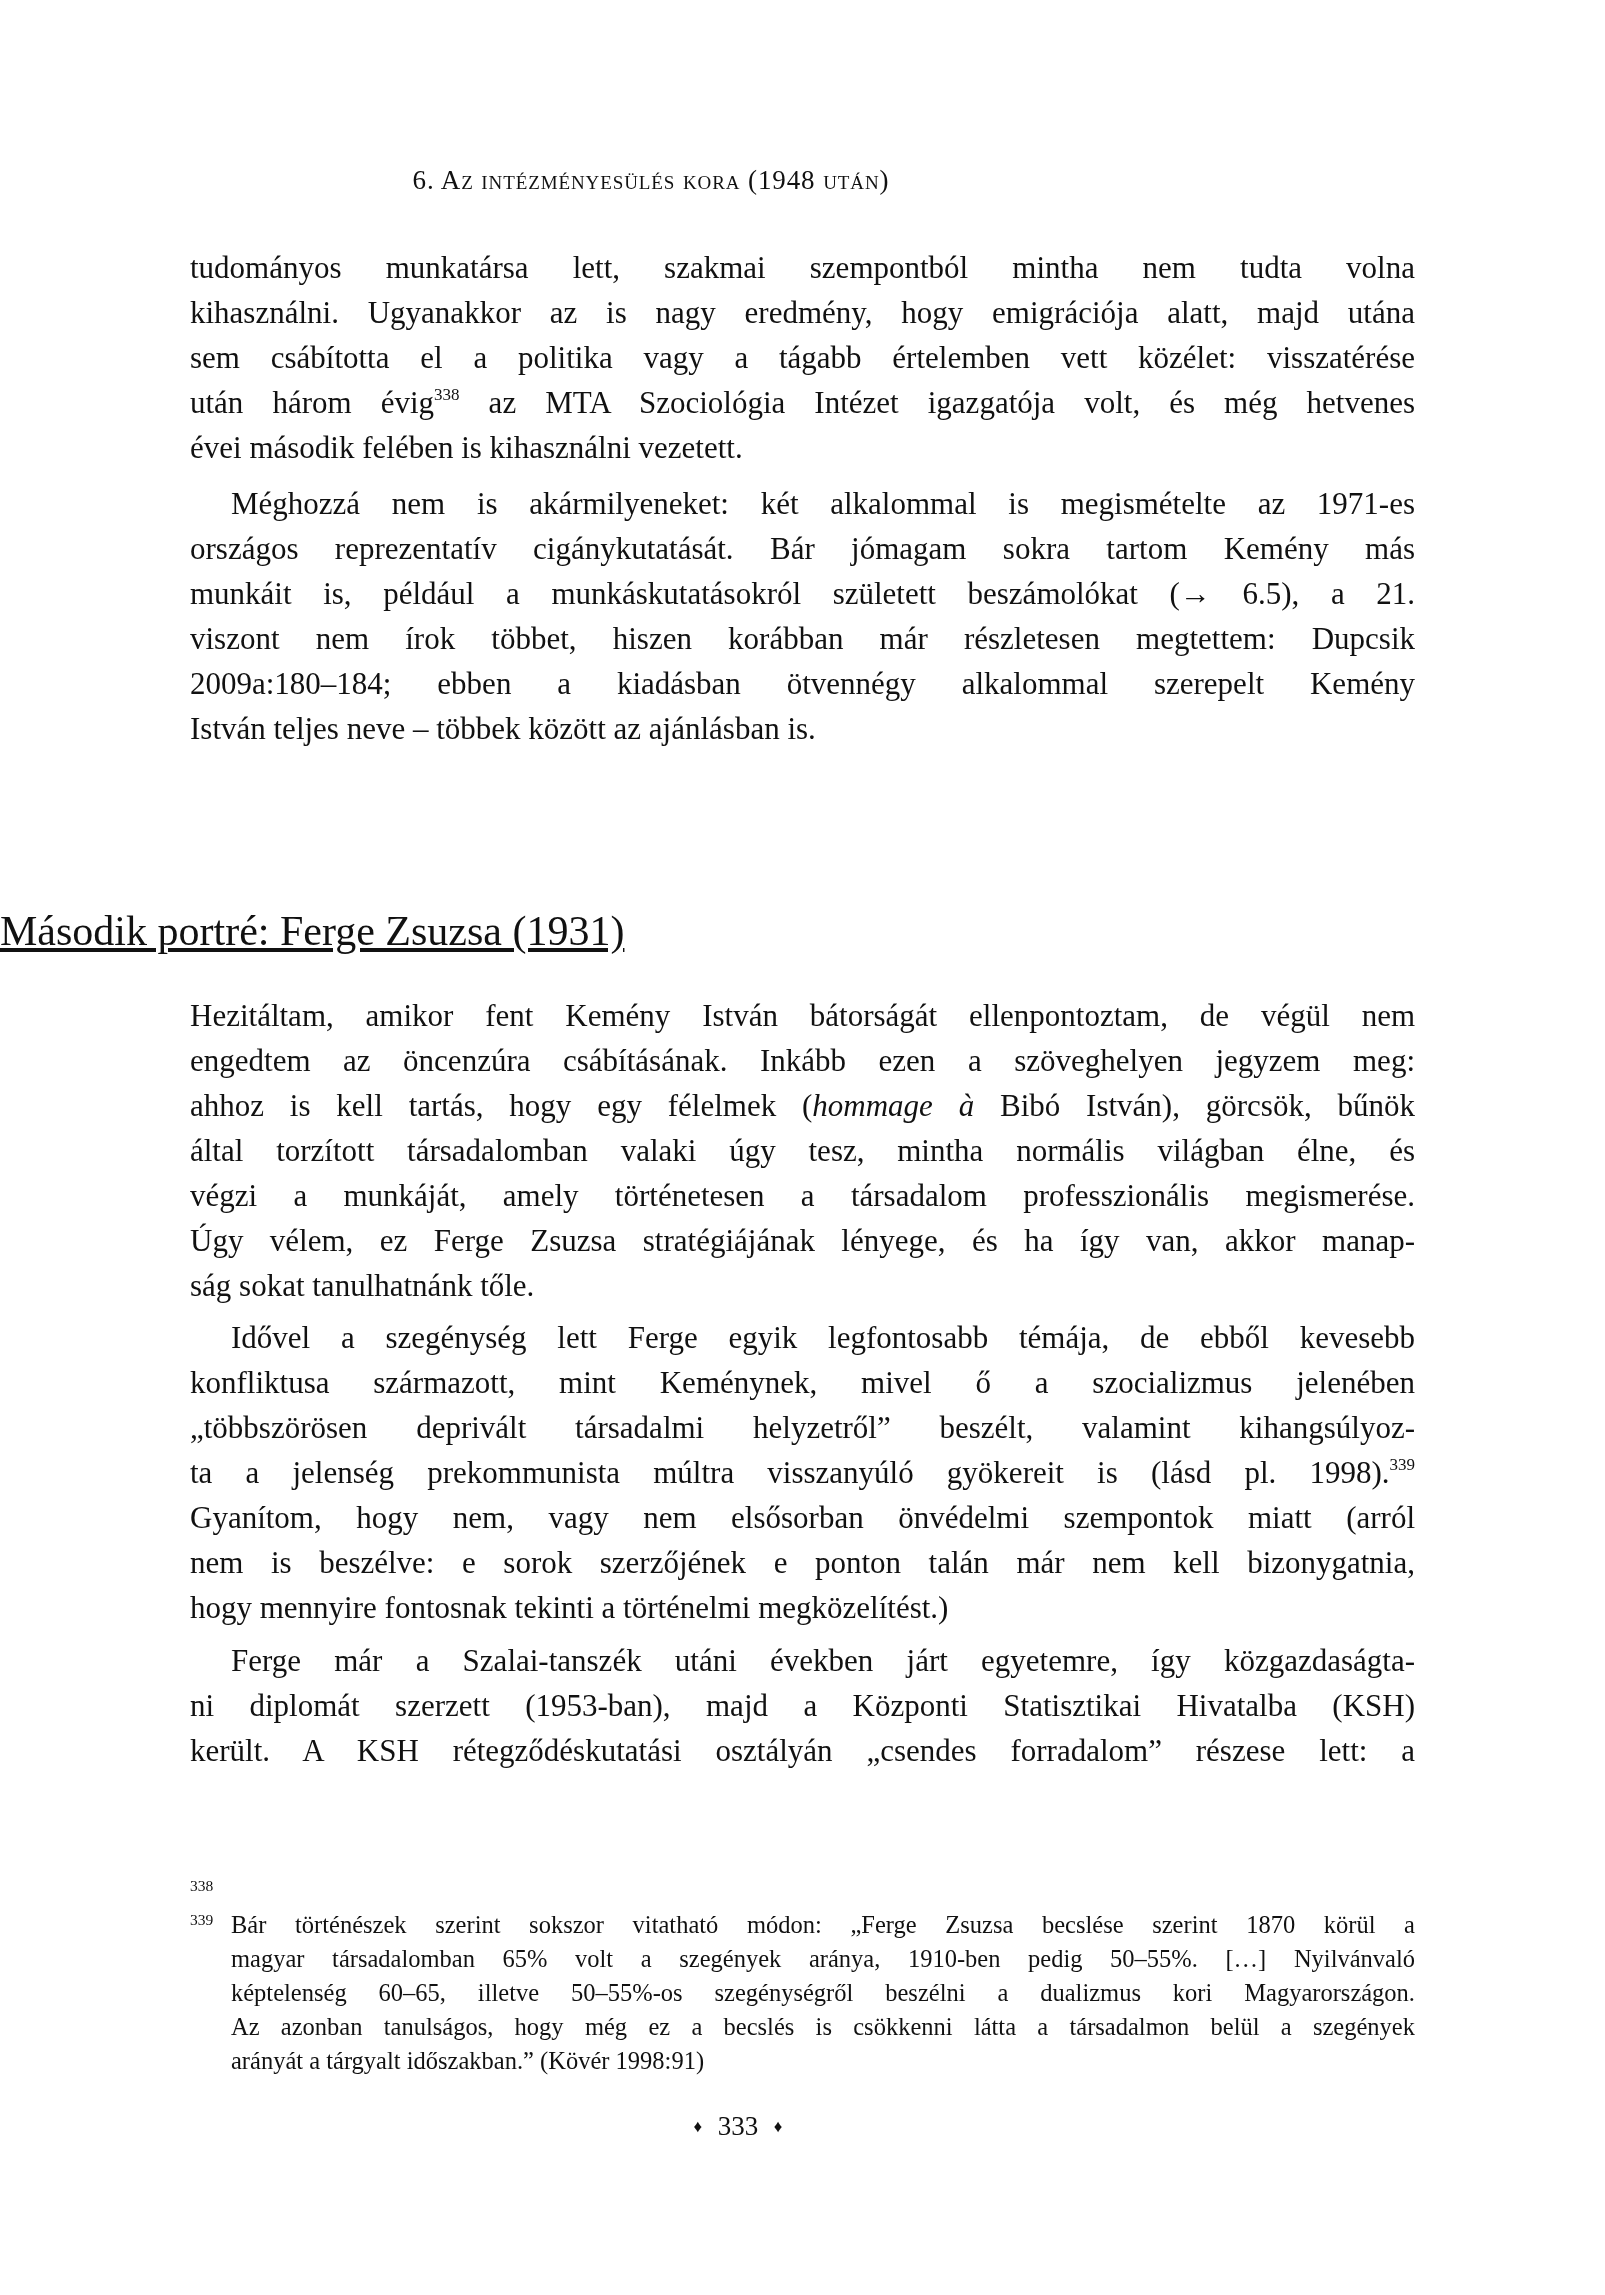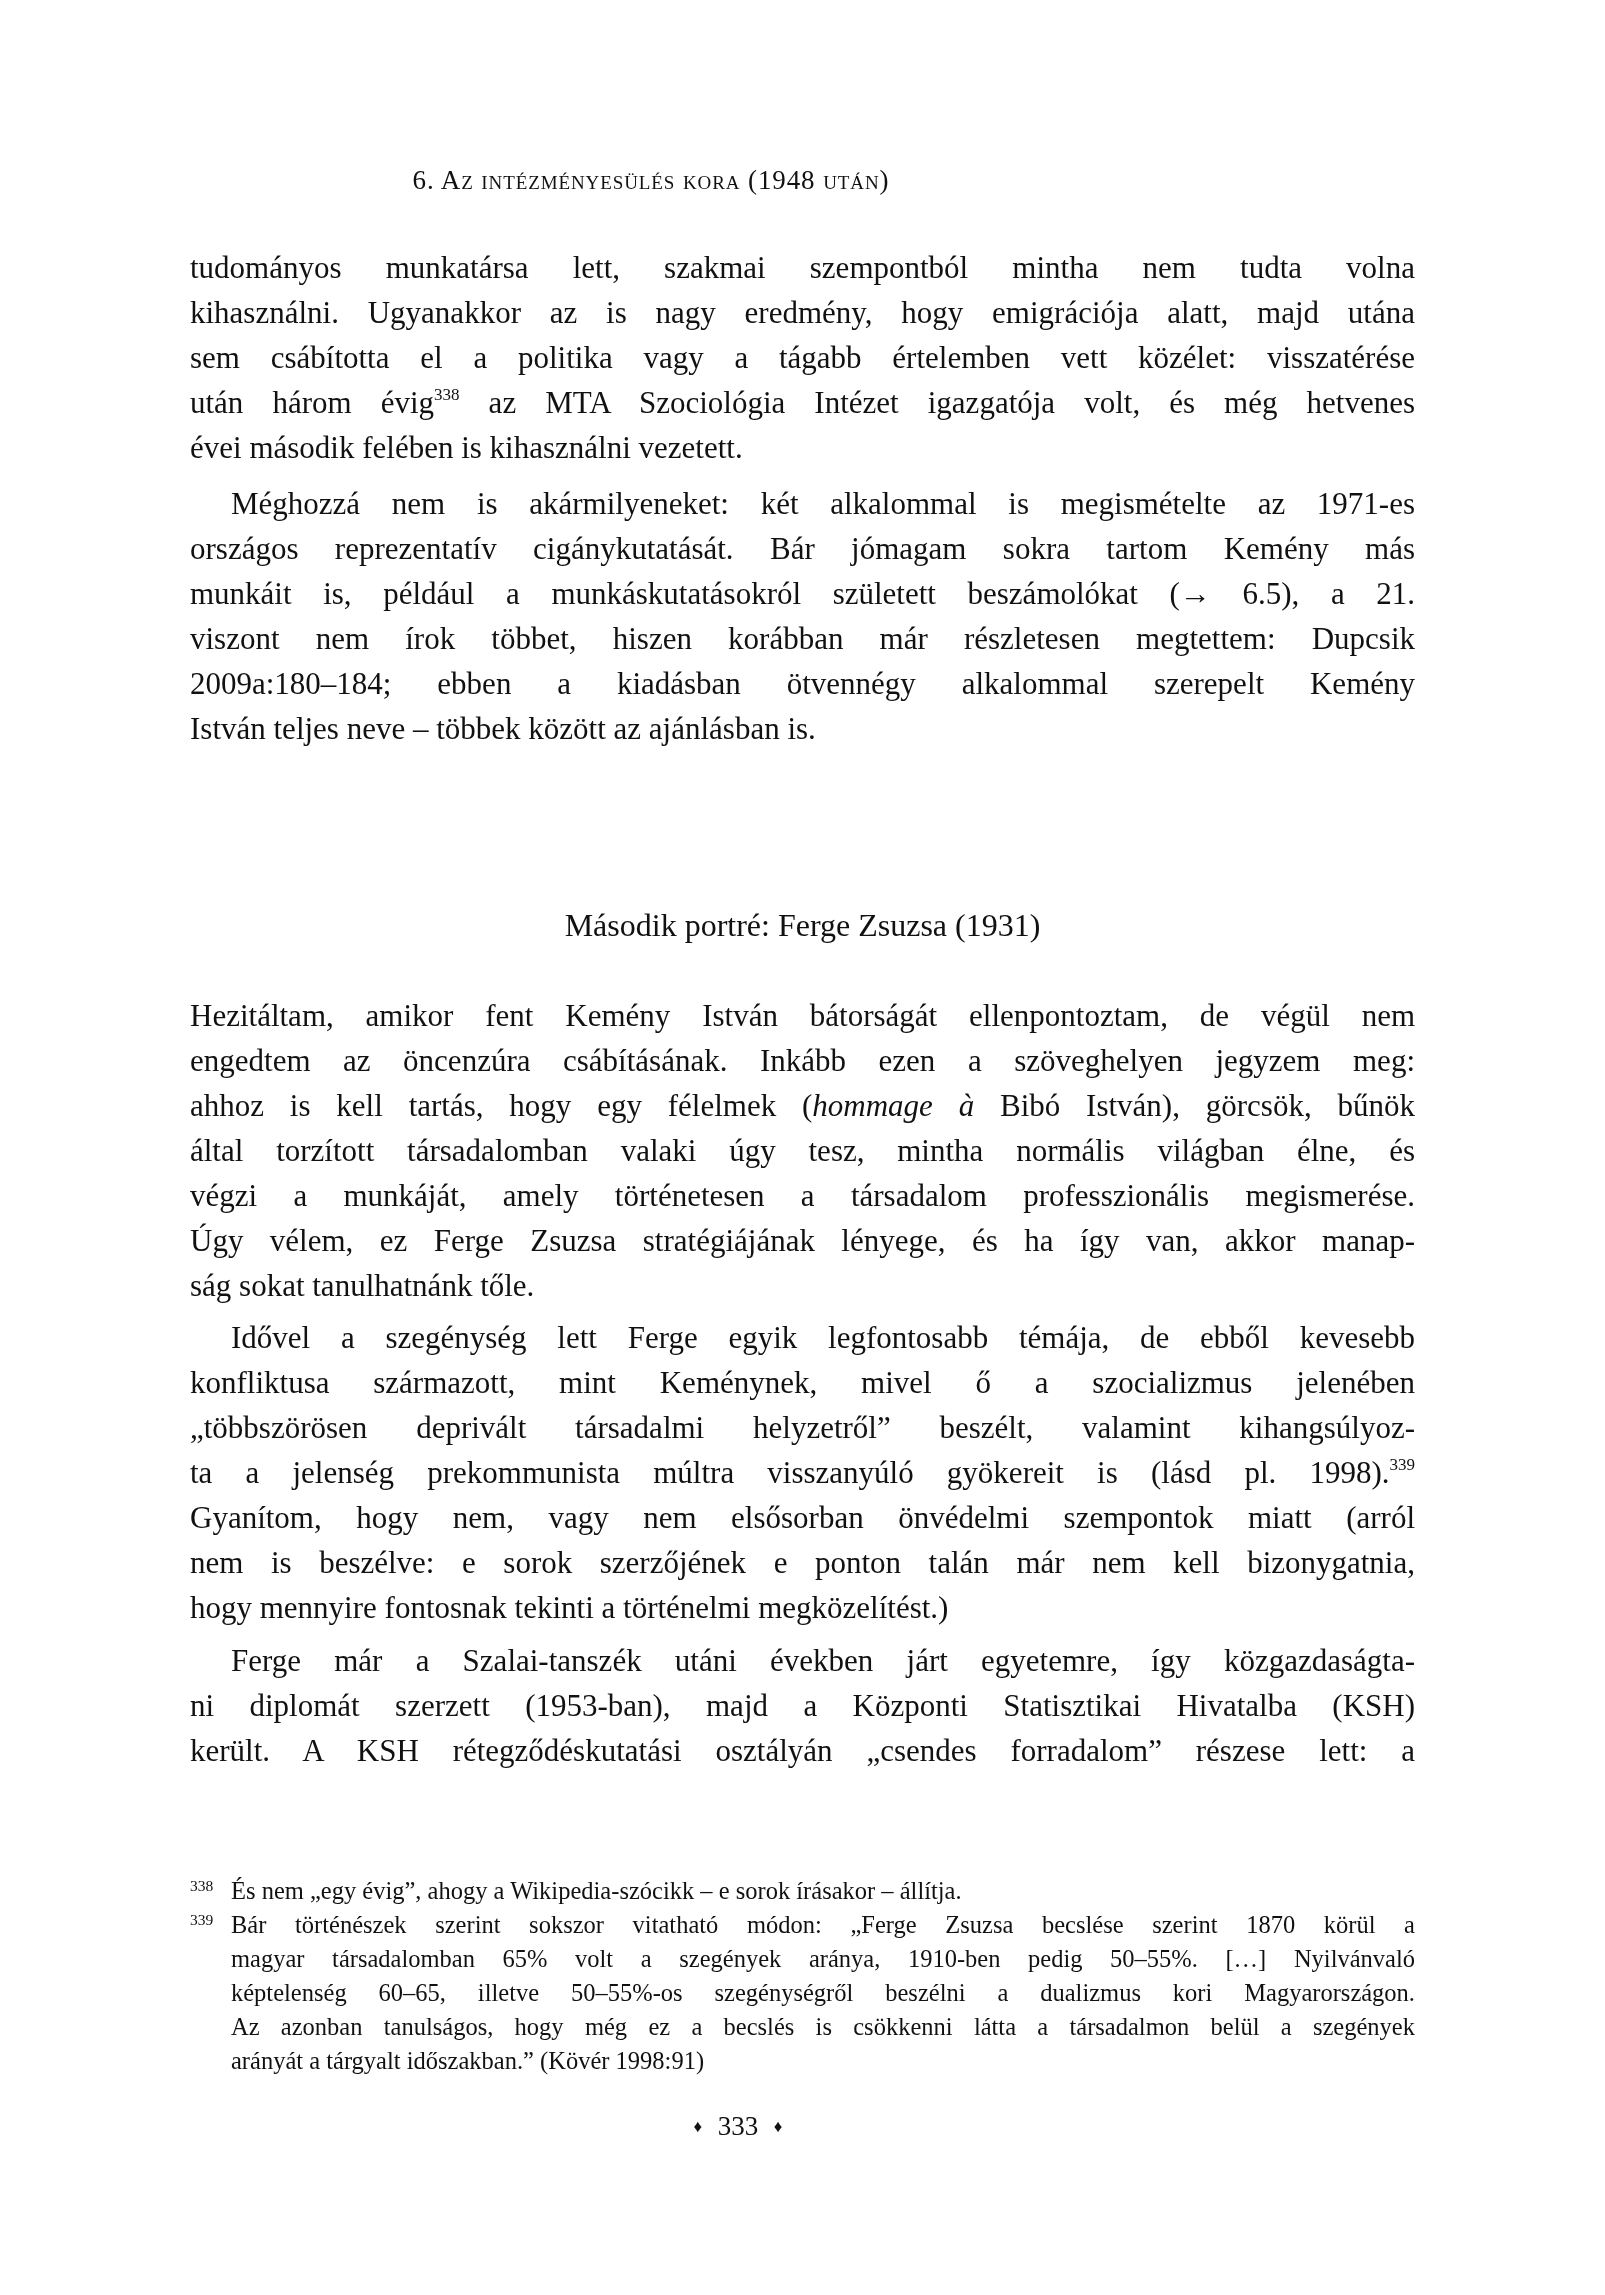--- a/index.html
+++ b/index.html
@@ -5,21 +5,21 @@
     html, body { margin: 0; padding: 0; background: #ffffff; }
     body { width: 1605px; height: 2295px; position: relative; overflow: hidden;
            font-family: "Liberation Serif", "DejaVu Serif", serif; color: #111111; }
     .running-head { position: absolute; top: 165px; left: 0; width: 1302px; text-align: center;
       font-size: 27px; letter-spacing: 0.9px; font-variant: small-caps; }
     .body-text { position: absolute; left: 190px; width: 1225px; font-size: 31px; }
     .line { height: 45px; line-height: 45px; white-space: nowrap; text-align: justify; text-align-last: justify; }
     .line.last { text-align-last: left; }
     .line.indent { padding-left: 41px; }
     sup { font-size: 17px; line-height: 0; vertical-align: 13px; }
-    .section-title { position: absolute; top: 907px; left: 0; width: 1605px; text-align: center; font-size: 32px; }
+    .section-title { position: absolute; top: 907px; left: 0; width: 1605px; font-size: 42px; text-decoration: underline; }
     .footnotes { position: absolute; top: 1874px; left: 190px; width: 1225px; font-size: 24.5px; }
     .fn-line { height: 34px; line-height: 34px; white-space: nowrap; padding-left: 41px; position: relative;
                text-align: justify; text-align-last: justify; }
     .fn-line.last { text-align-last: left; }
     .fn-num { position: absolute; left: 0; top: -5.2px; font-size: 15.5px; }
     .page-number { position: absolute; top: 2111px; left: 0; width: 1476px; text-align: center; font-size: 27px; }
     .bullet { font-size: 17px; vertical-align: 3.4px; padding: 0 15.5px; }
     em { font-style: italic; }
   </style>
 </head>
@@ -74,21 +74,20 @@
 
 <div class="body-text" style="top:1638px;">
   <div class="line indent">Ferge már a Szalai-tanszék utáni években járt egyetemre, így közgazdaságta-</div>
   <div class="line">ni diplomát szerzett (1953-ban), majd a Központi Statisztikai Hivatalba (KSH)</div>
   <div class="line">került. A KSH rétegződéskutatási osztályán „csendes forradalom” részese lett: a</div>
 </div>
 
 <div class="footnotes">
   <div class="fn-line last">
     <span class="fn-num">338</span>
-    <span>És nem „egy évig”, ahogy a Wikipedia-szócikk – e sorok írásakor – állítja.</span>
   </div>
   <div class="fn-line">
     <span class="fn-num">339</span>
     <span>Bár történészek szerint sokszor vitatható módon: „Ferge Zsuzsa becslése szerint 1870 körül a</span>
   </div>
   <div class="fn-line">magyar társadalomban 65% volt a szegények aránya, 1910-ben pedig 50–55%. […] Nyilvánvaló</div>
   <div class="fn-line">képtelenség 60–65, illetve 50–55%-os szegénységről beszélni a dualizmus kori Magyarországon.</div>
   <div class="fn-line">Az azonban tanulságos, hogy még ez a becslés is csökkenni látta a társadalmon belül a szegények</div>
   <div class="fn-line last">arányát a tárgyalt időszakban.” (Kövér 1998:91)</div>
 </div>

